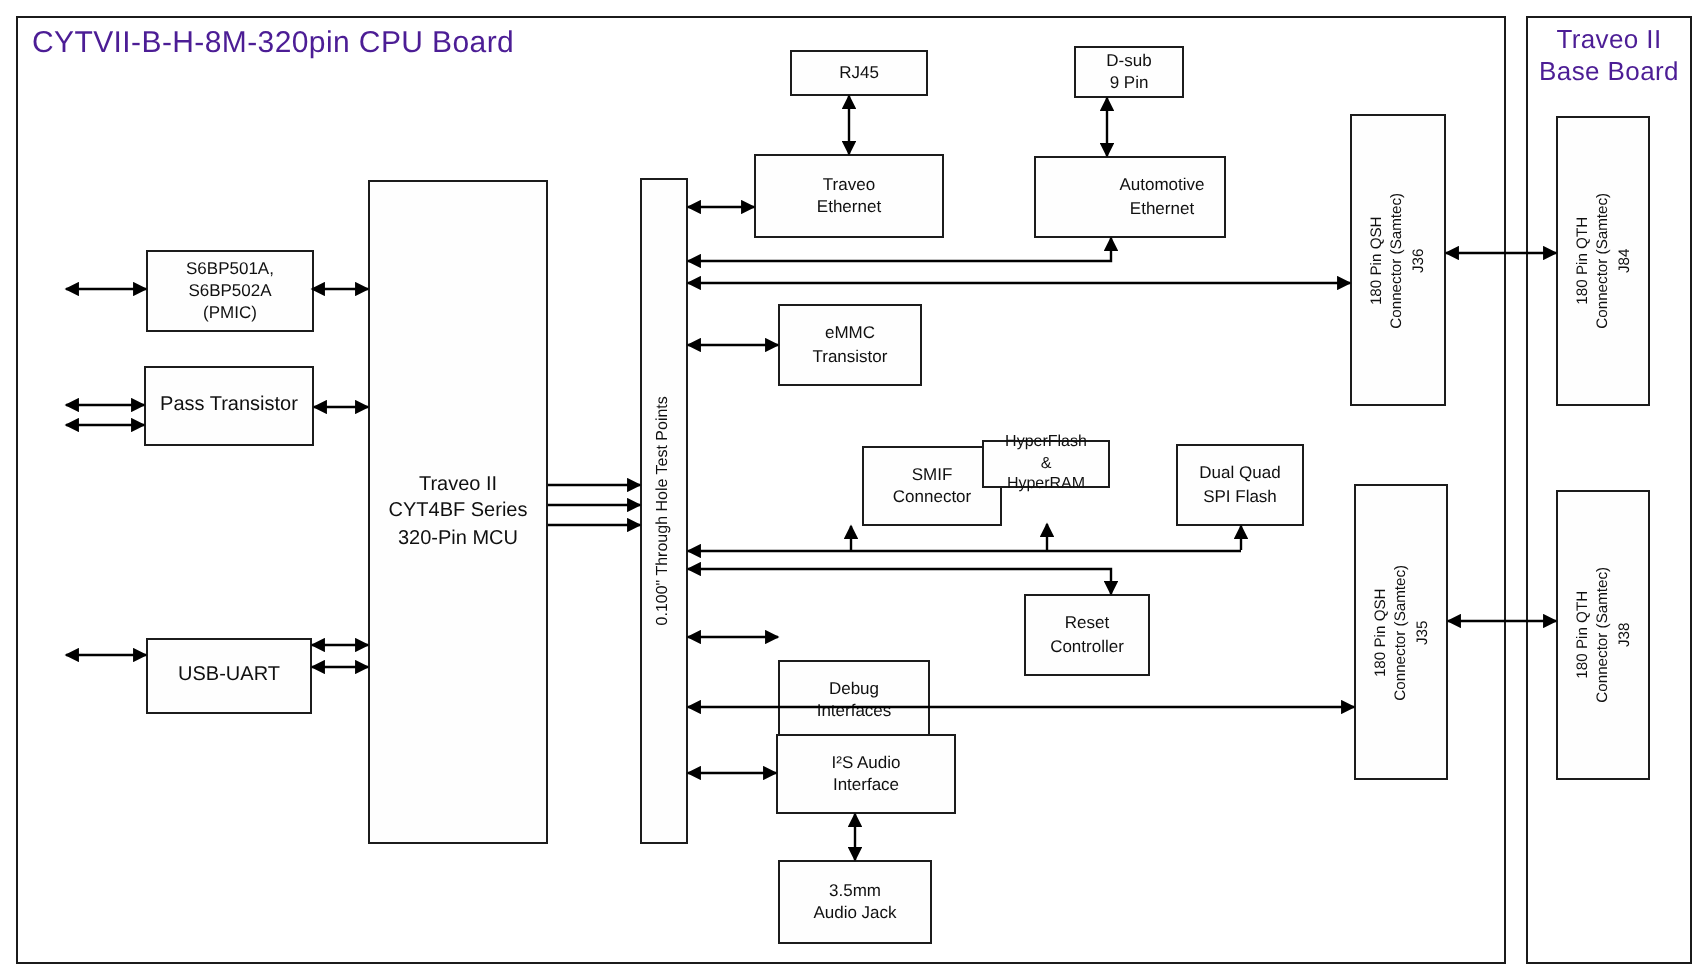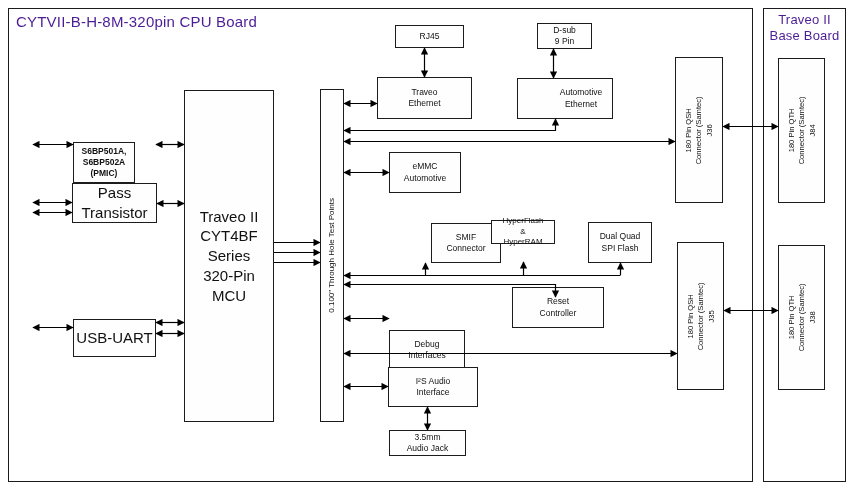--- a/index.html
+++ b/index.html
@@ -12,38 +12,38 @@
     position:absolute;border:1.6px solid #1b1b1b;background:#ffffff;box-sizing:border-box;
   }
   .board-title{
     position:absolute;font-size:15px;color:#4c1d95;letter-spacing:.2px;white-space:pre-line;
   }
   .box{
     position:absolute;background:#fefefe;border:1.4px solid #1c1c1c;box-sizing:border-box;
     display:flex;align-items:center;justify-content:center;text-align:center;
     font-size:8.5px;line-height:1.32;white-space:pre-line;color:#101010;
   }
-  .f9{font-size:15px;}
+  .f9{font-size:10px;}
   .rot-text{
     transform:rotate(-90deg);font-size:7.6px;line-height:1.35;white-space:pre-line;
     text-align:center;flex:none;
   }
   #wiring{position:absolute;left:0;top:0;pointer-events:none;}
 </style>
 </head>
 <body>
 
 <div class="board" style="left:8px;top:8px;width:745px;height:474px;"></div>
 <div class="board" style="left:763px;top:8px;width:83px;height:474px;"></div>
 
 <div class="board-title" style="left:16px;top:13px;">CYTVII-B-H-8M-320pin CPU Board</div>
 <div class="board-title" style="left:763px;top:12px;width:83px;text-align:center;font-size:13px;line-height:1.25;">Traveo II
 Base Board</div>
 
-<div class="box" style="left:73px;top:142px;width:62px;height:41px;font-weight:bold;">S6BP501A,
+<div class="box" style="left:73px;top:125px;width:84px;height:41px;">S6BP501A,
 S6BP502A
 (PMIC)</div>
 <div class="box f9" style="left:72px;top:183px;width:85px;height:40px;">Pass Transistor</div>
 <div class="box f9" style="left:73px;top:319px;width:83px;height:38px;">USB-UART</div>
 
 <div class="box f9" style="left:184px;top:90px;width:90px;height:332px;">Traveo II
 CYT4BF Series
 320-Pin MCU</div>
 
 <div class="box" style="left:320px;top:89px;width:24px;height:333px;">
@@ -52,35 +52,35 @@
 
 <div class="box" style="left:395px;top:25px;width:69px;height:23px;">RJ45</div>
 <div class="box" style="left:537px;top:23px;width:55px;height:26px;">D-sub
 9 Pin</div>
 <div class="box" style="left:377px;top:77px;width:95px;height:42px;">Traveo
 Ethernet</div>
 <div class="box" style="left:517px;top:78px;width:96px;height:41px;padding-left:32px;">Automotive
 Ethernet</div>
 
 <div class="box" style="left:389px;top:152px;width:72px;height:41px;">eMMC
-Automotive</div>
+Transistor</div>
 <div class="box" style="left:390px;top:223px;width:70px;height:40px;margin-left:41px;">SMIF
 Connector</div>
 <div class="box" style="left:491px;top:220px;width:64px;height:24px;font-size:8px;">HyperFlash
 &amp;
 HyperRAM</div>
 <div class="box" style="left:588px;top:222px;width:64px;height:41px;text-align:center;">Dual Quad
 SPI Flash</div>
 <div class="box" style="left:389px;top:298px;width:76px;height:40px;margin-top:32px;">Debug
 Interfaces</div>
-<div class="box" style="left:512px;top:287px;width:92px;height:41px;">Reset
+<div class="box" style="left:512px;top:297px;width:63px;height:41px;">Reset
 Controller</div>
 <div class="box" style="left:388px;top:367px;width:90px;height:40px;">I²S Audio
 Interface</div>
-<div class="box" style="left:389px;top:430px;width:77px;height:26px;">3.5mm
+<div class="box" style="left:389px;top:430px;width:77px;height:42px;">3.5mm
 Audio Jack</div>
 
 <div class="box" style="left:675px;top:57px;width:48px;height:146px;">
   <div class="rot-text" style="width:140px;">180 Pin QSH
 Connector (Samtec)
 J36</div>
 </div>
 <div class="box" style="left:677px;top:242px;width:47px;height:148px;">
   <div class="rot-text" style="width:140px;">180 Pin QSH
 Connector (Samtec)

